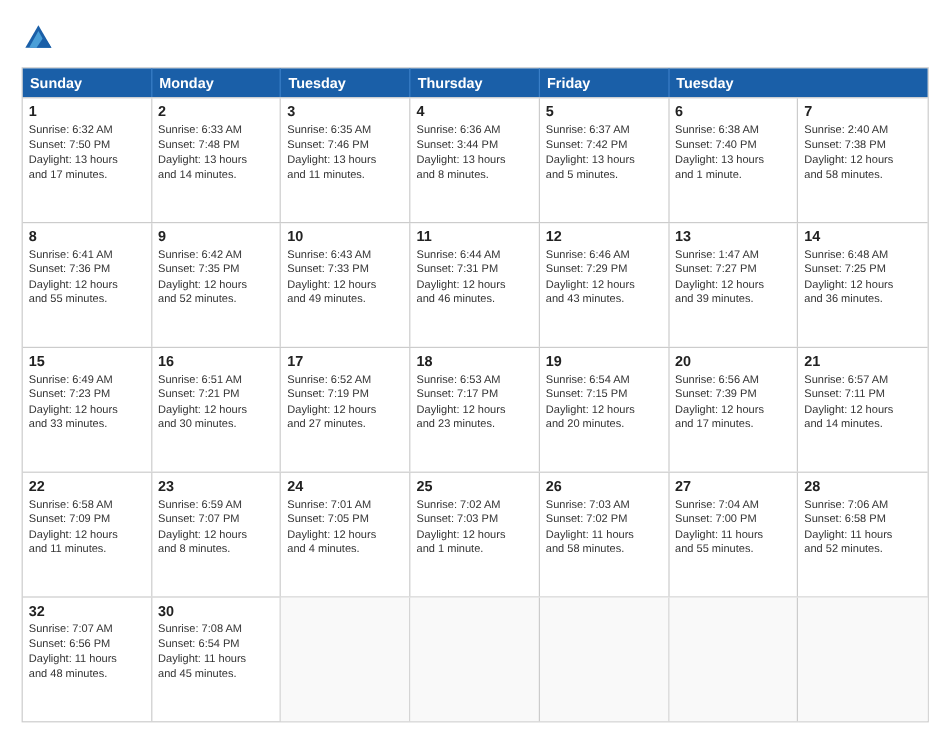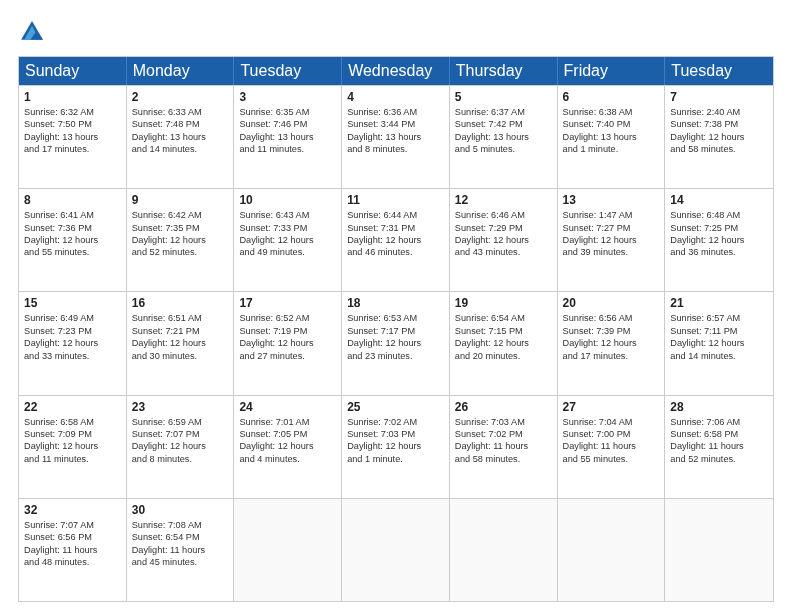--- a/index.html
+++ b/index.html
@@ -58,22 +58,22 @@
       flex-direction: column;
       border: 1px solid #ccc;
     }
     .cal-header-row {
       display: grid;
       grid-template-columns: repeat(7, 1fr);
       background: #1a5fa8;
     }
     .cal-header-cell {
       color: #fff;
-      font-size: 16px;
-      font-weight: normal;
+      font-size: 12px;
+      font-weight: bold;
       padding: 5px 6px;
       text-align: left;
       border-right: 1px solid #3a7fc8;
     }
     .cal-header-cell:last-child { border-right: none; }
     .cal-body {
       display: flex;
       flex-direction: column;
       flex: 1;
     }
@@ -127,21 +127,20 @@
       <div class="month-title"></div>
       <div class="location"></div>
     </div>
   </div>
 
   <div class="calendar">
     <div class="cal-header-row">
     <div class="cal-header-cell">Sunday</div>
         <div class="cal-header-cell">Monday</div>
         <div class="cal-header-cell">Tuesday</div>
-        <div class="cal-header-cell">Wednesday</div>
         <div class="cal-header-cell">Thursday</div>
         <div class="cal-header-cell">Friday</div>
         <div class="cal-header-cell">Tuesday</div>
       </div>
     <div class="cal-body">
     <div class="cal-week">
           <div class="cal-cell">
             <span class="day-num">1</span>
             <span class="cell-line">Sunrise: 6:32 AM</span>
             <span class="cell-line">Sunset: 7:50 PM</span>

